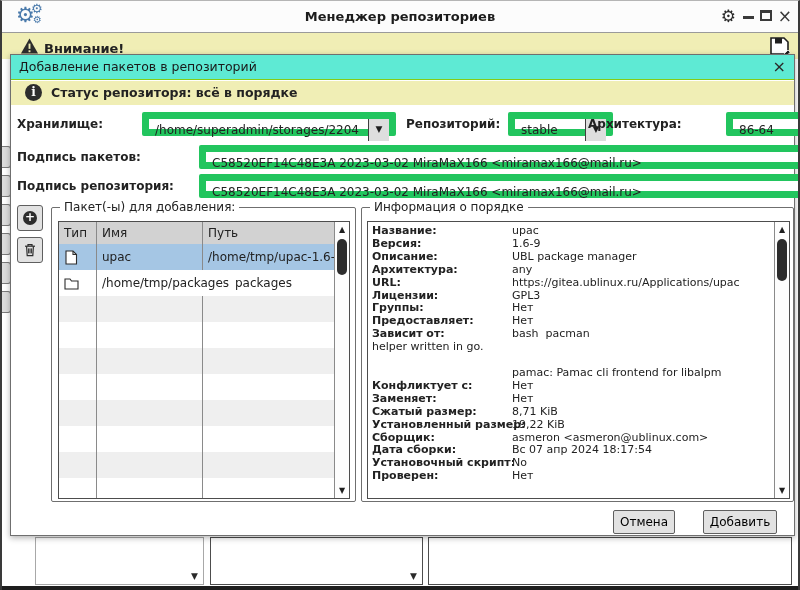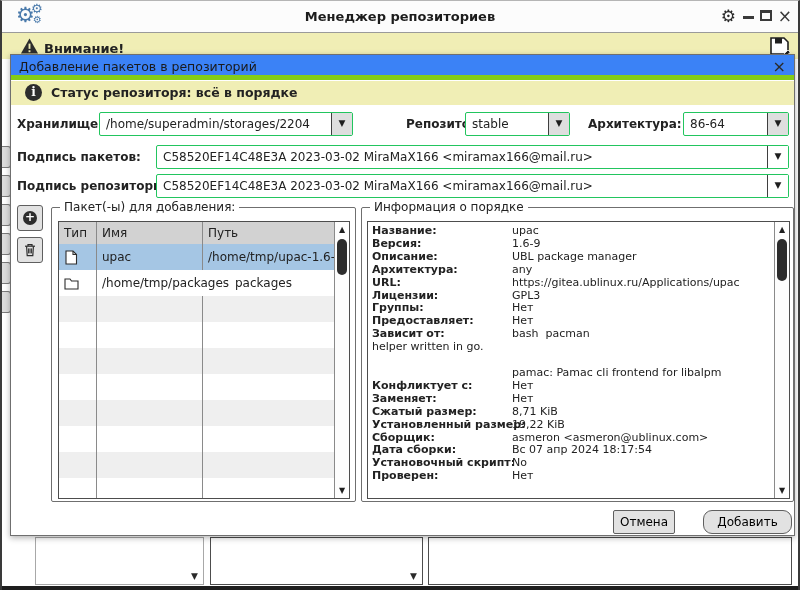--- a/index.html
+++ b/index.html
@@ -30,30 +30,30 @@
   .stub { position:absolute; left:0; width:9px; height:22px; background:#dcdcdc; border:1px solid #7a7a7a; border-left:none; border-radius:0 3px 3px 0; }
   .bg-combo { position:absolute; top:536px; height:48px; background:#fff; }
   .bg-combo.a { left:33px; width:169px; border:1px solid #a8a8a8; }
   .bg-combo.b { left:208px; width:213px; border:1px solid #4d4d4d; }
   .bg-combo.c { left:426px; width:364px; border:1px solid #4d4d4d; }
   .bg-combo .arr { position:absolute; right:5px; bottom:3px; font-size:9px; color:#2a2a2a; }
   .bottom-border { position:absolute; left:0; bottom:0; width:100%; height:4px; background:#1e1e1e; }
 
   
   .dialog { position:absolute; left:8px; top:53px; width:785px; height:482px; background:#fff; border:1px solid #6f6f6f; box-shadow:0 2px 6px rgba(0,0,0,.3); }
-  .dlg-titlebar { position:absolute; left:0; top:0; width:100%; height:25px; background:#3b82f6; border-bottom:5px solid #84cc16; }
+  .dlg-titlebar { position:absolute; left:0; top:0; width:100%; height:25px; background:#5eead4; border-bottom:1px solid #84cc16; }
   .dlg-title { position:absolute; left:8px; top:0; height:25px; line-height:24px; font-size:12.5px; color:#1a1a1a; }
   .dlg-close { position:absolute; right:8px; top:0; height:25px; line-height:23px; font-size:16px; color:#2a2a2a; cursor:pointer; }
   .dlg-status { position:absolute; left:0; top:26px; width:100%; height:24px; background:var(--accent-yellow); }
   .info-badge { position:absolute; left:14px; top:3px; width:17px; height:17px; border-radius:50%; background:#2d2d2d; color:#fff; text-align:center; line-height:17px; font-size:12px; font-weight:bold; font-family:"DejaVu Serif", serif; }
   .dlg-status .txt { position:absolute; left:40px; top:4px; font-weight:bold; font-size:12.5px; }
 
   .flabel { position:absolute; font-weight:bold; font-size:12px; line-height:24px; white-space:nowrap; }
 
-  .combo { position:absolute; height:24px; background:#fff; border:1px solid #22c55e; border-radius:2px; cursor:pointer; }
+  .combo { position:absolute; height:24px; background:#fff; border:7px solid #22c55e; border-radius:2px; cursor:pointer;margin-left:43px; }
   .combo .val { position:absolute; left:6px; right:24px; top:0; height:22px; line-height:22px; font-size:12px; white-space:nowrap; overflow:hidden; }
   .combo .btn { position:absolute; right:0; top:0; width:21px; height:22px; background:#dedede; border-left:1px solid #3f3f3f; text-align:center; line-height:21px; font-size:9px; color:#1e1e1e; }
   .combo.flat .btn { background:#fff; }
 
   .sq-btn { position:absolute; left:6px; width:26px; height:26px; background:#e2e2e2; border:1px solid #5f5f5f; border-radius:3px; cursor:pointer; }
   .plus-circle { position:absolute; left:5px; top:5px; width:14px; height:14px; background:#2d2d2d; border-radius:50%; color:#fff; text-align:center; line-height:13px; font-size:12px; font-weight:bold; }
 
   .groupbox { position:absolute; top:152px; height:295px; border:1px solid #6f6f6f; border-radius:2px; }
   .legend { position:absolute; top:-8px; left:8px; background:#fff; padding:0 4px; font-size:12px; white-space:nowrap; }
 
@@ -77,21 +77,21 @@
   .info-box { position:absolute; left:5px; top:13px; width:423px; height:278px; border:1px solid #4d4d4d; overflow:hidden; background:#fff; }
   .info-rows { position:absolute; left:4px; top:3px; right:20px; }
   .irow { display:flex; min-height:12.9px; line-height:12.9px; font-size:11px; }
   .ilabel { width:140px; flex:0 0 140px; font-weight:bold; white-space:nowrap; }
   .ivalue { white-space:pre-wrap; }
   .irow.full .ivalue { width:100%; }
 
   
   .foot-btn { position:absolute; top:455px; height:24px; background:#e2e2e2; border:1px solid #5f5f5f; border-radius:2px; font-family:inherit; font-size:12px; line-height:22px; text-align:center; cursor:pointer; }
   .btn-cancel { left:602px; width:62px; }
-  .btn-add { left:692px; width:89px;border-radius:9px; }
+  .btn-add { left:692px; width:74px; }
 
   svg { display:block; }
 </style>
 </head>
 <body>
 
 <div id="app">
 
   <div class="titlebar">
     <div class="app-icon">

